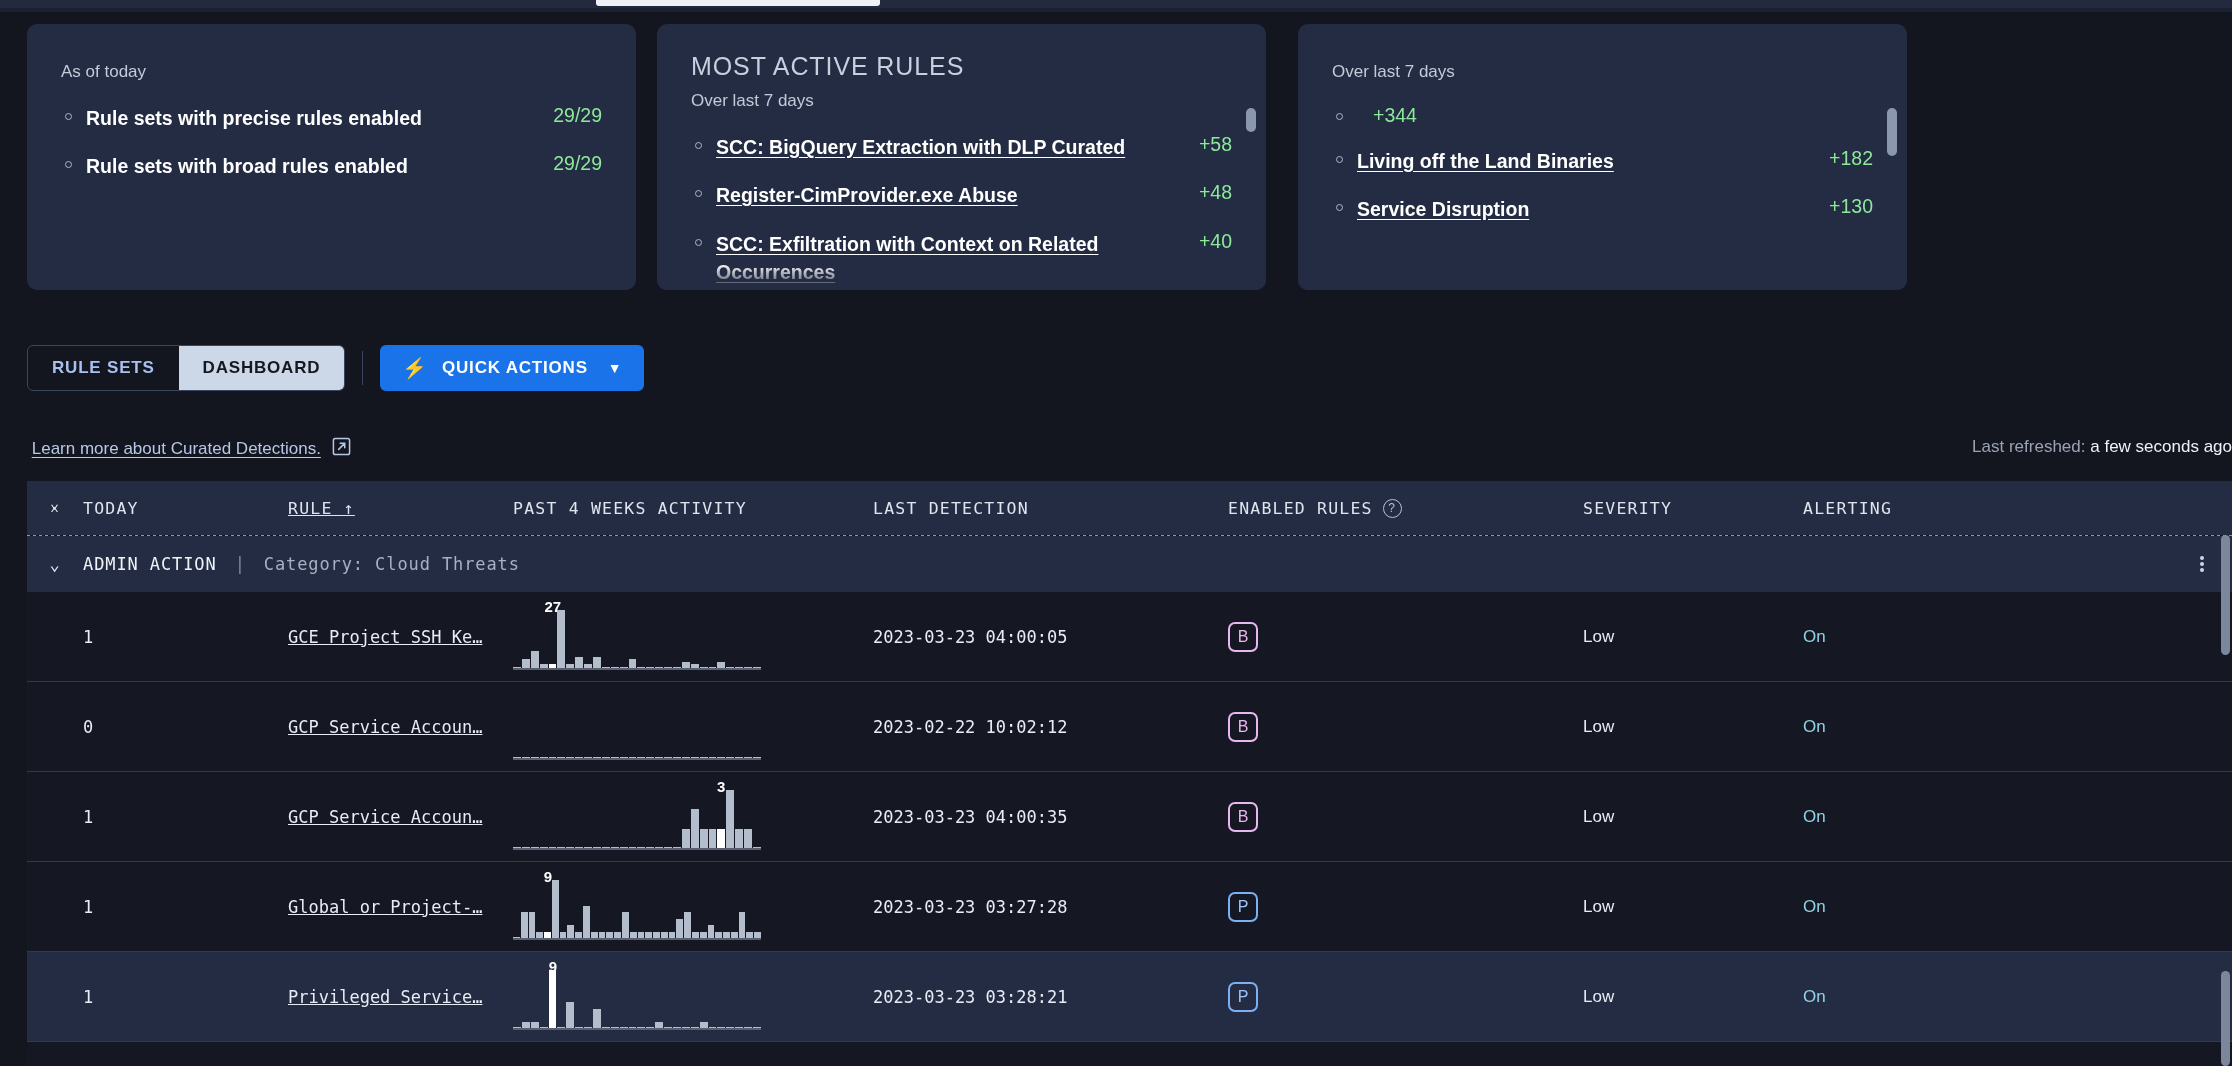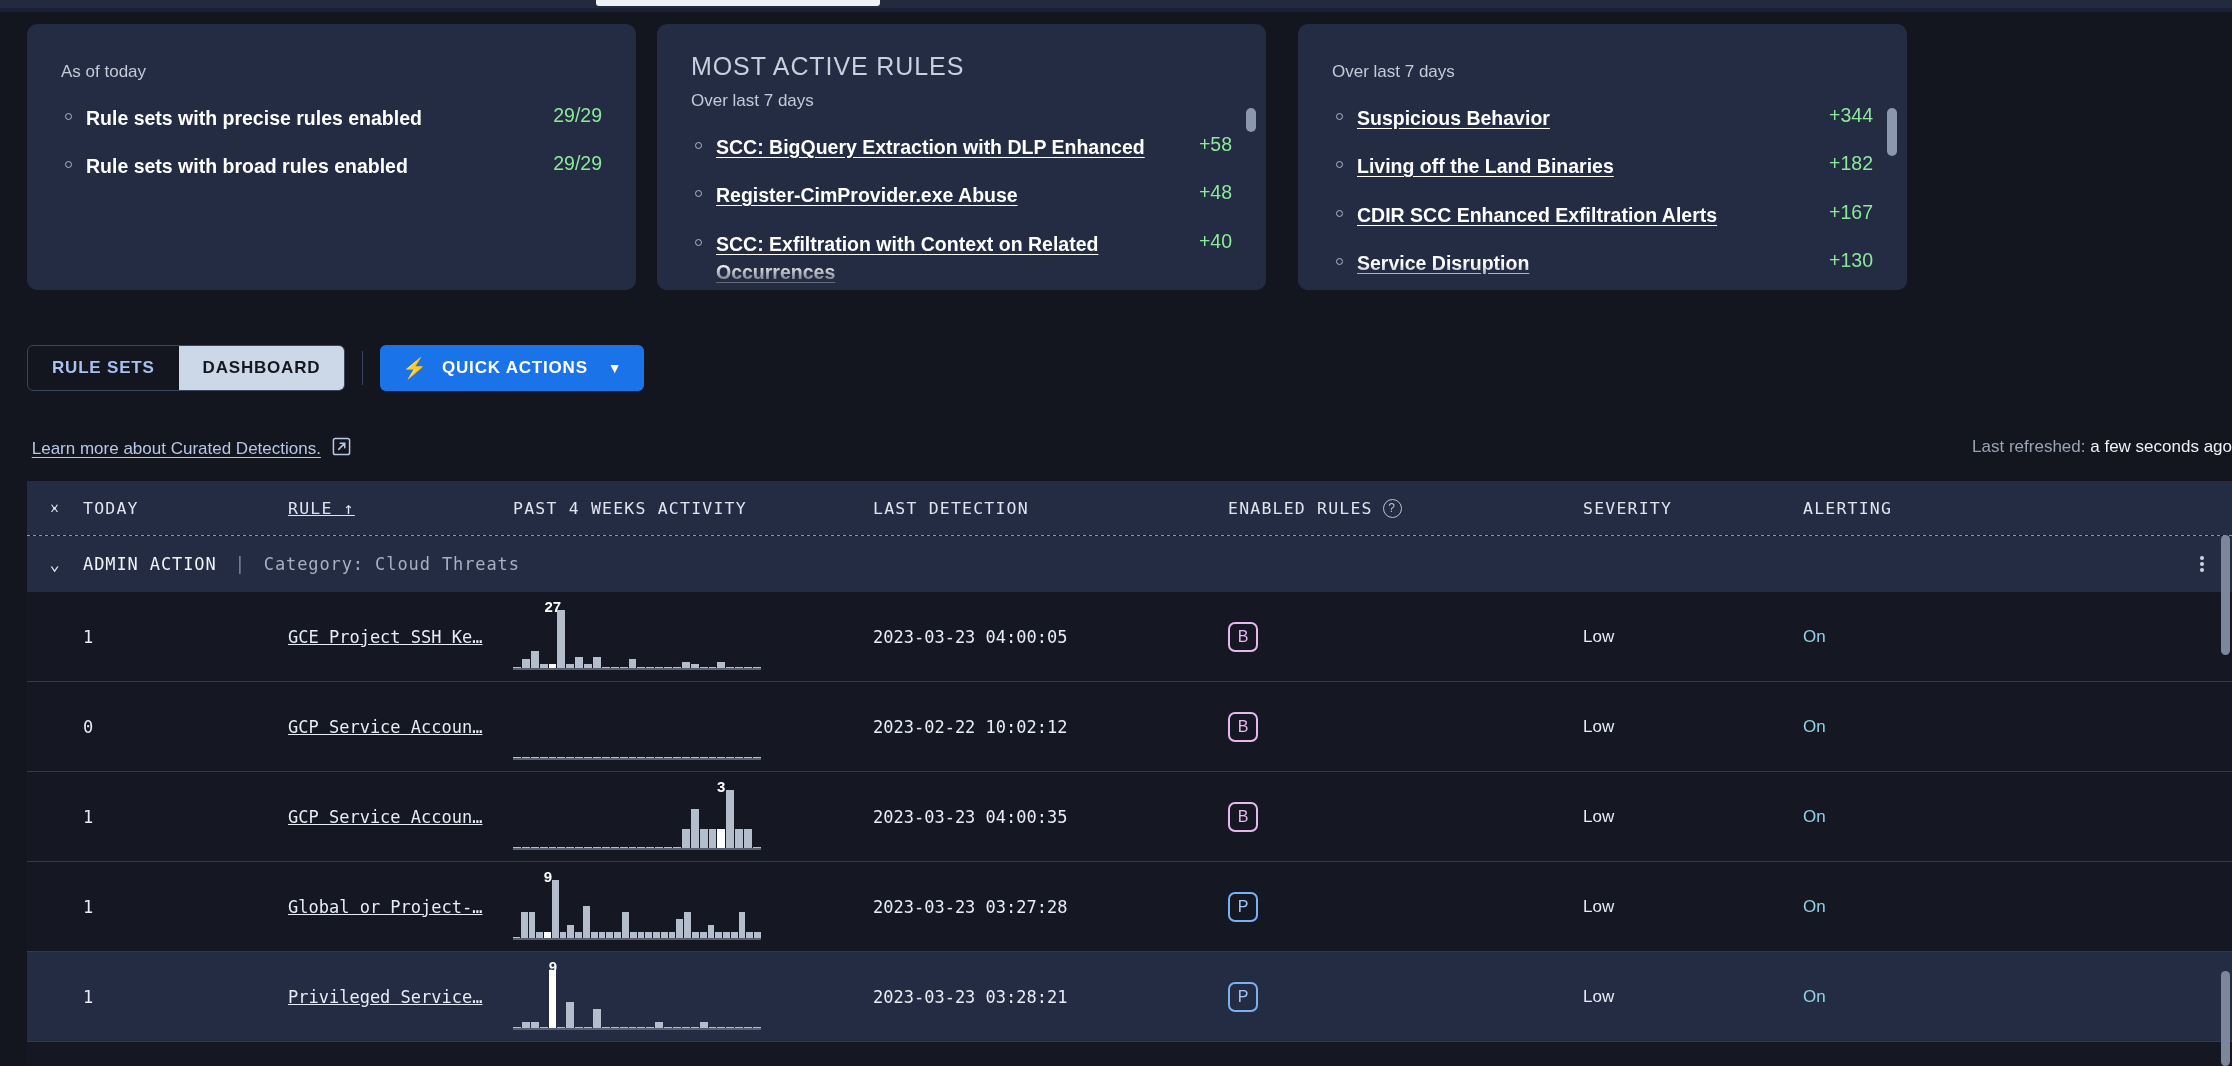--- a/index.html
+++ b/index.html
@@ -177,21 +177,21 @@
 
   <div class="card c2">
     <div class="card-head">
       <div class="card-title">MOST ACTIVE RULES</div>
       <div class="card-sub">Over last 7 days</div>
     </div>
     <div class="card-scroll s2"></div>
     <div class="card-list">
       <div class="card-row">
         <span class="bullet"></span>
-        <span class="row-label link"> SCC: BigQuery Extraction with DLP Enhanced</span>
+        <span class="row-label link"> SCC: BigQuery Extraction with DLP Curated</span>
         <span class="row-value">+58</span>
       </div>
       <div class="card-row">
         <span class="bullet"></span>
         <span class="row-label link"> Register-CimProvider.exe Abuse</span>
         <span class="row-value">+48</span>
       </div>
       <div class="card-row">
         <span class="bullet"></span>
         <span class="row-label link"> SCC: Exfiltration with Context on Related Occurrences</span>
@@ -203,32 +203,26 @@
   </div>
 
   <div class="card c3">
     <div class="card-head">
       <div class="card-sub">Over last 7 days</div>
     </div>
     <div class="card-scroll s3"></div>
     <div class="card-list">
       <div class="card-row">
         <span class="bullet"></span>
-        <span class="row-label link">Suspicious Behavior</span>
         <span class="row-value">+344</span>
       </div>
       <div class="card-row">
         <span class="bullet"></span>
         <span class="row-label link">Living off the Land Binaries</span>
         <span class="row-value">+182</span>
-      </div>
-      <div class="card-row">
-        <span class="bullet"></span>
-        <span class="row-label link">CDIR SCC Enhanced Exfiltration Alerts</span>
-        <span class="row-value">+167</span>
       </div>
       <div class="card-row">
         <span class="bullet"></span>
         <span class="row-label link">Service Disruption</span>
         <span class="row-value">+130</span>
       </div>
     </div>
     <div class="card-fade"></div>
   </div>
 </div>

